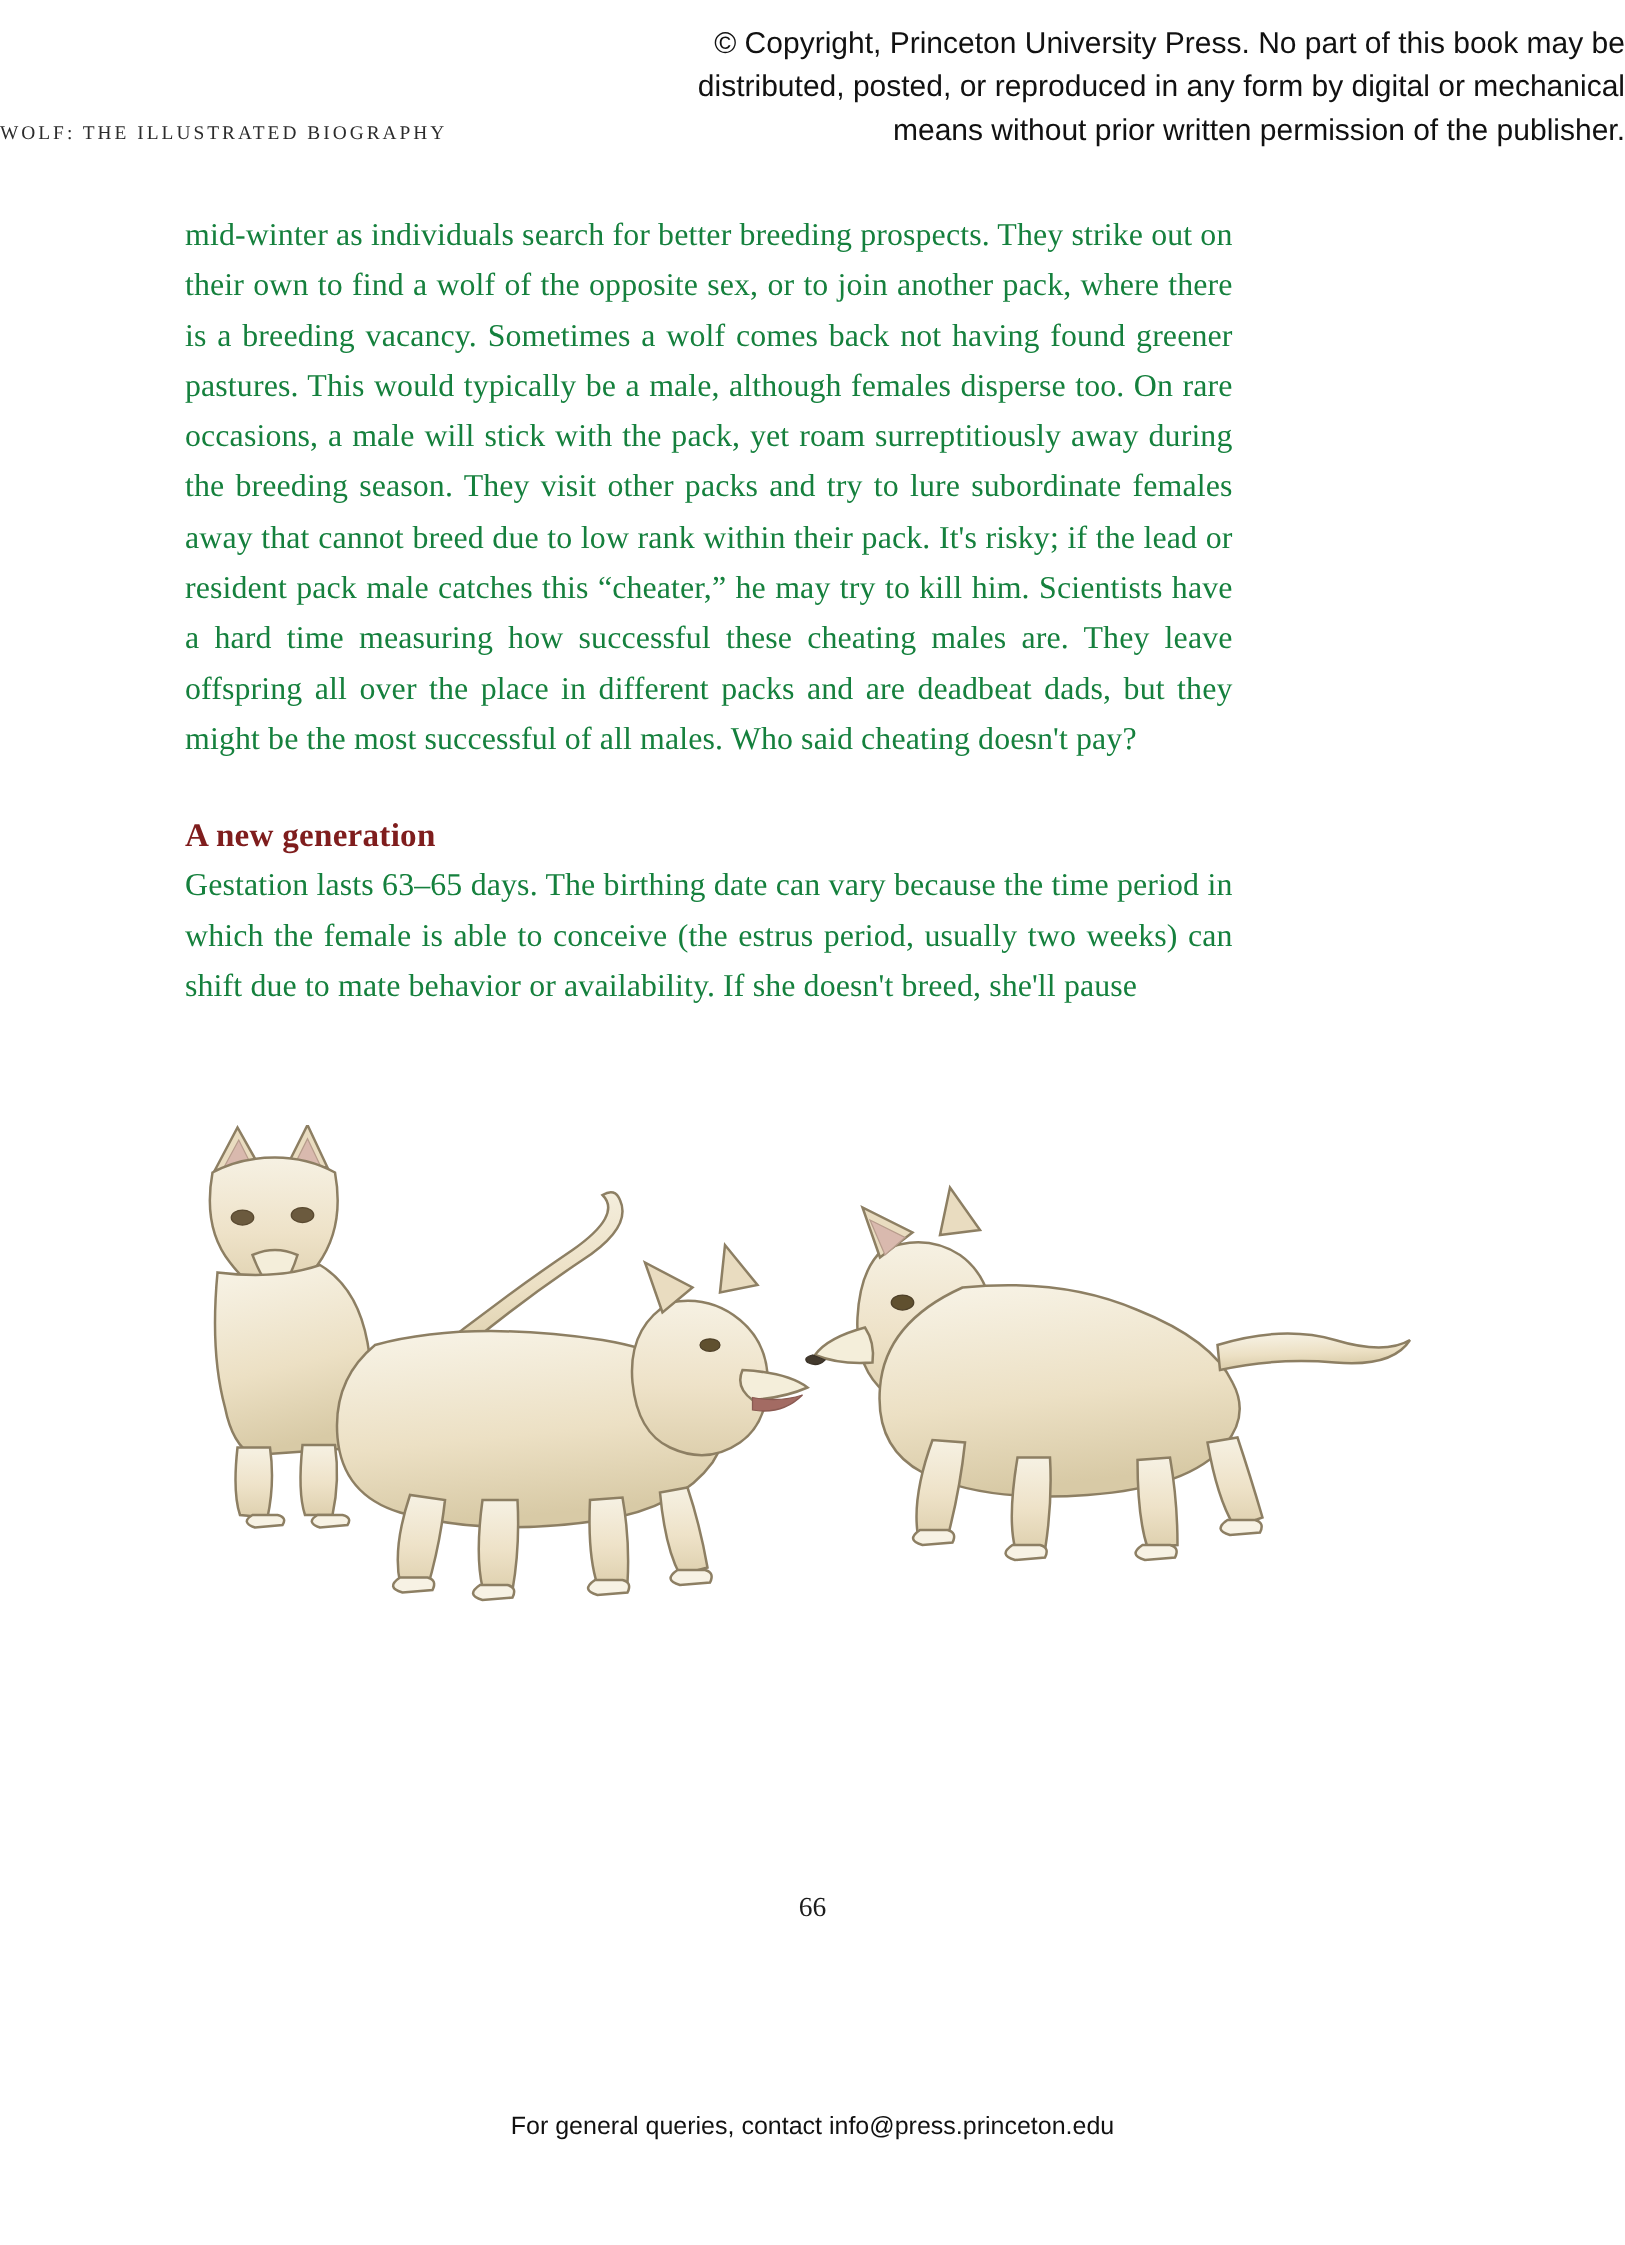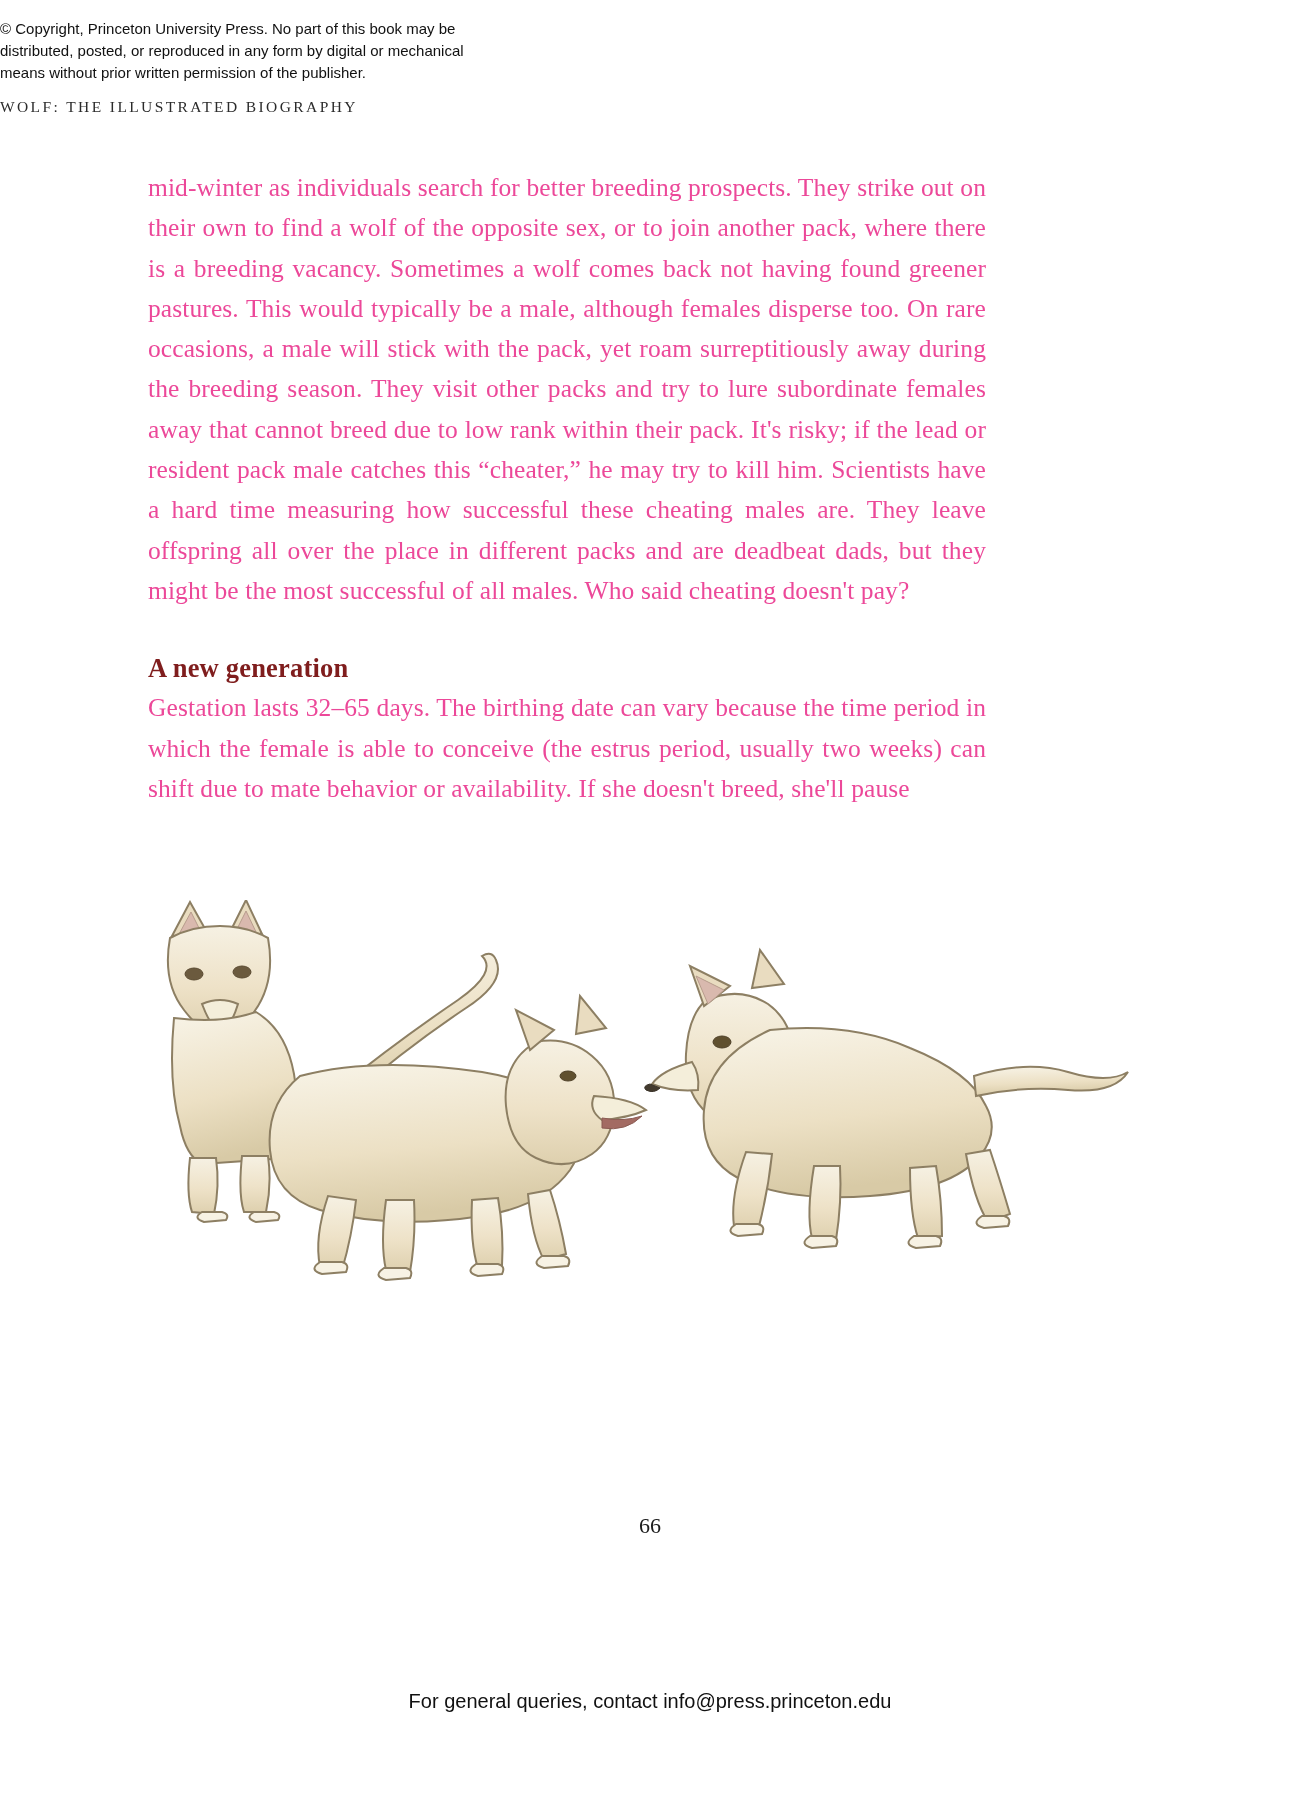--- a/index.html
+++ b/index.html
@@ -20,23 +20,23 @@
     position: absolute;
     inset: 0;
   }
 
   
   .copyright {
     position: absolute;
     top: 18px;
     left: 0;
     width: 100%;
-    text-align: left;
+    text-align: right;
     font-family: "Liberation Sans", sans-serif;
-    font-size: 15px;
+    font-size: 24px;
     line-height: 1.45;
     color: #111;
   }
   .copyright div { white-space: nowrap; }
 
   
   .running-head {
     position: absolute;
     top: 98px;
     left: 0;
@@ -55,21 +55,21 @@
     top: 168px;
     width: 838px;
   }
 
   p.body-par {
     margin: 0;
     font-size: 25.5px;
     line-height: 40.3px;
     text-align: justify;
     text-justify: inter-word;
-    color: #ec4899;
+    color: #15803d;
     letter-spacing: 0.1px;
   }
 
   h2.section-head {
     margin: 42px 0 2px 0;
     font-size: 26.5px;
     font-weight: bold;
     letter-spacing: 0.2px;
     color: #7f1d1d;
   }
@@ -144,21 +144,21 @@
     <div>© Copyright, Princeton University Press. No part of this book may be</div>
     <div>distributed, posted, or reproduced in any form by digital or mechanical</div>
     <div>means without prior written permission of the publisher.</div>
   </div>
 
   <div class="running-head">WOLF: THE ILLUSTRATED BIOGRAPHY</div>
 
   <div class="column">
     <p class="body-par">mid-winter as individuals search for better breeding prospects. They strike out on their own to find a wolf of the opposite sex, or to join another pack, where there is a breeding vacancy. Sometimes a wolf comes back not having found greener pastures. This would typically be a male, although females disperse too. On rare occasions, a male will stick with the pack, yet roam surreptitiously away during the breeding season. They visit other packs and try to lure subordinate females away that cannot breed due to low rank within their pack. It's risky; if the lead or resident pack male catches this “cheater,” he may try to kill him. Scientists have a hard time measuring how successful these cheating males are. They leave offspring all over the place in different packs and are deadbeat dads, but they might be the most successful of all males. Who said cheating doesn't pay?</p>
     <h2 class="section-head">A new generation</h2>
-    <p class="body-par second">Gestation lasts 32–65 days. The birthing date can vary because the time period in which the female is able to conceive (the estrus period, usually two weeks) can shift due to mate behavior or availability. If she doesn't breed, she'll pause</p>
+    <p class="body-par second">Gestation lasts 63–65 days. The birthing date can vary because the time period in which the female is able to conceive (the estrus period, usually two weeks) can shift due to mate behavior or availability. If she doesn't breed, she'll pause</p>
   </div>
 
   <div class="figure">
     <svg viewBox="0 0 1010 420" xmlns="http://www.w3.org/2000/svg" aria-hidden="true">
       <defs>
         <linearGradient id="fur" x1="0" y1="0" x2="0" y2="1">
           <stop offset="0%" stop-color="#f6f1e3"></stop>
           <stop offset="55%" stop-color="#eee2c8"></stop>
           <stop offset="100%" stop-color="#ded0ae"></stop>
         </linearGradient>

